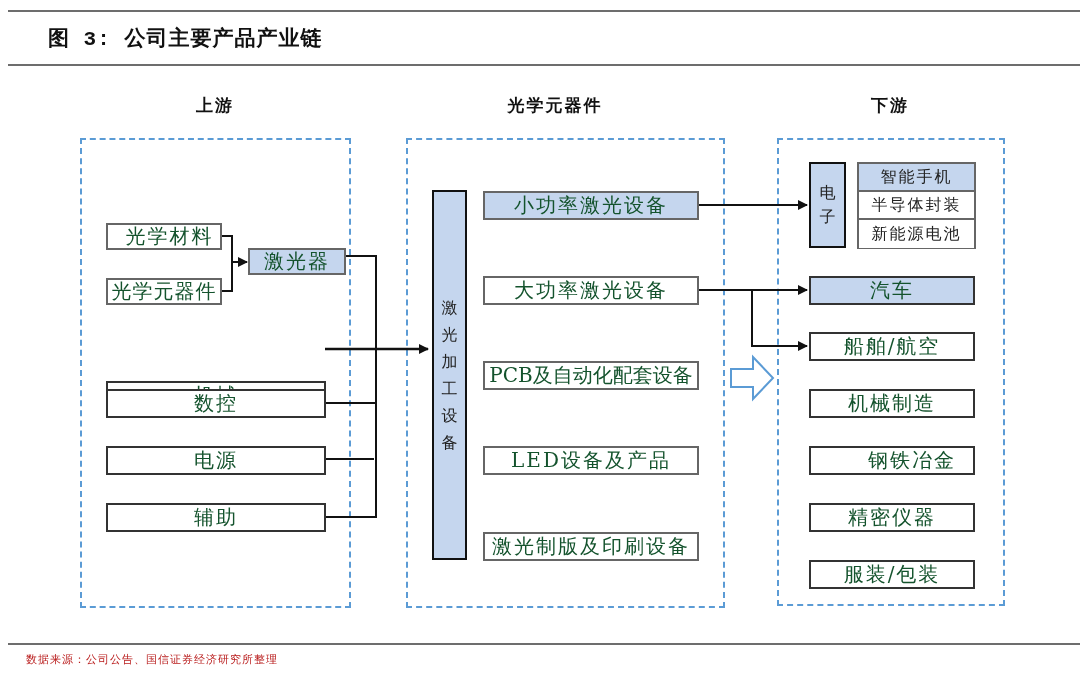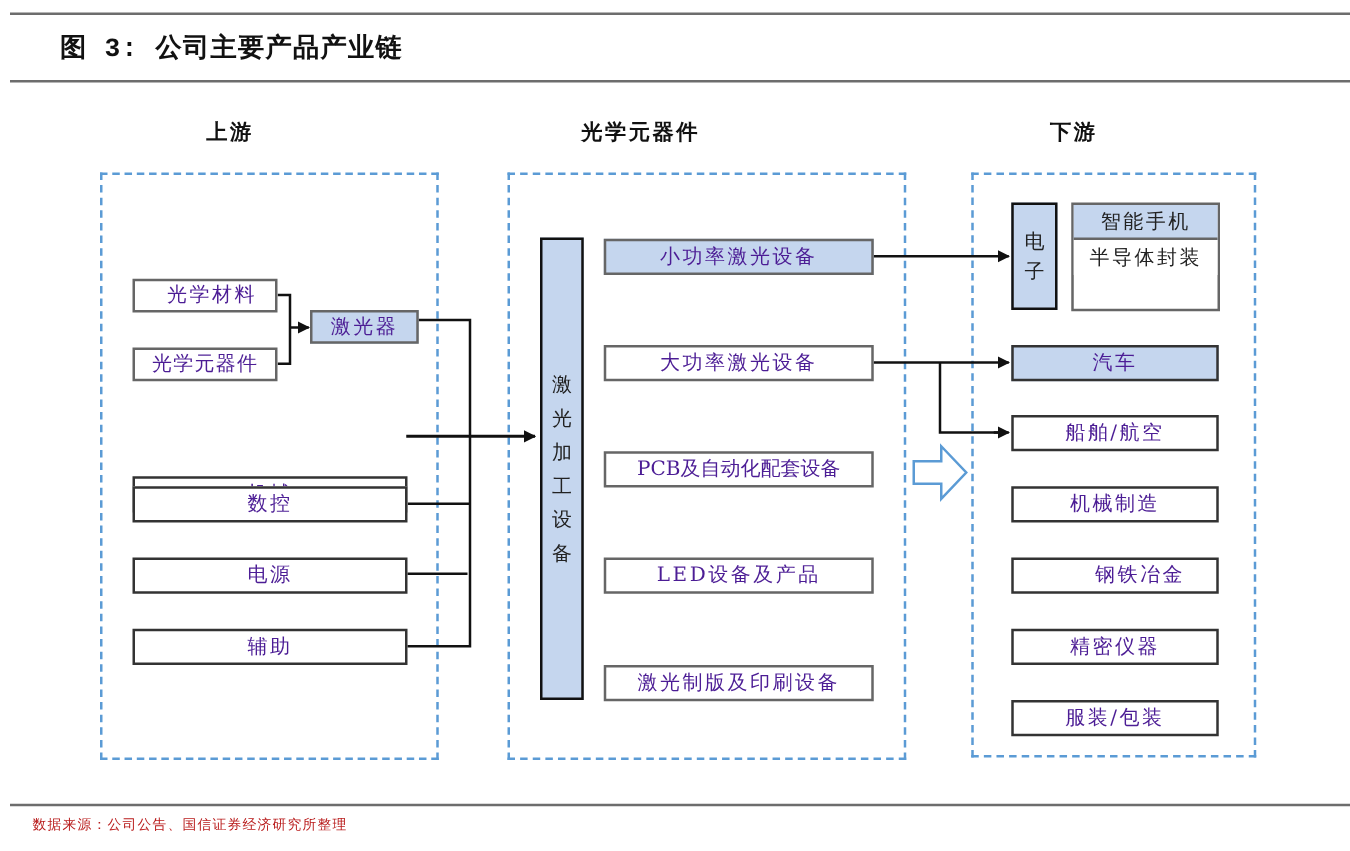--- a/index.html
+++ b/index.html
@@ -2,24 +2,24 @@
 <html><head>
 <meta charset="utf-8">
 <style>
   html, body { margin:0; padding:0; background:#ffffff; }
   body { width:1080px; height:681px; position:relative; overflow:hidden;
          font-family: "DejaVu Serif", "Liberation Serif", serif; color:#222; }
   .hr { position:absolute; left:8px; right:0; height:2px; background:#6d6d6d; }
   .fig-title { position:absolute; left:28px; top:24px; font-size:21px; font-weight:bold;
                font-family:Liberation Mono, monospace; color:#111; letter-spacing:1px;margin-left:20px; }
   .source { position:absolute; left:26px; top:652px; font-size:11px; color:#b91c1c; letter-spacing:1px; }
-  .heading { position:absolute; font-size:17px; font-weight:bold; color:#111; letter-spacing:2px; text-align:left; }
+  .heading { position:absolute; font-size:17px; font-weight:bold; color:#111; letter-spacing:2px; text-align:center; }
   .region { position:absolute; border:2px dashed #5b9bd5; box-sizing:border-box; }
   .box { position:absolute; box-sizing:border-box; border:2px solid #333; background:#fff;
-         display:flex; align-items:center; justify-content:center; font-size:16px; letter-spacing:2px; color:#4c1d95; white-space:nowrap; }
+         display:flex; align-items:center; justify-content:center; font-size:20px; letter-spacing:2px; color:#14532d; white-space:nowrap; }
   .box.blue { background:#c5d6ee; }
   .box.gray { border-color:#666; }
   .vbox { position:absolute; box-sizing:border-box; border:2px solid #111; background:#c5d6ee;
           display:flex; flex-direction:column; align-items:center; justify-content:center; font-size:16px; line-height:27px; color:#222; }
   .stack { position:absolute; box-sizing:border-box; border:2px solid #666; }
   .stack .cell { height:28px; box-sizing:border-box; display:flex; align-items:center; justify-content:center;
                  font-size:16px; letter-spacing:2px; color:#222; border-bottom:2px solid #666; background:#fff; }
   .stack .cell:last-child { border-bottom:none; }
   .stack .cell.blue { background:#c5d6ee; }
   svg.lines { position:absolute; left:0; top:0; }
@@ -58,21 +58,21 @@
 
   <line x1="697" y1="290" x2="807" y2="290" stroke="#111" stroke-width="2" marker-end="url(#arr)"></line>
   <polyline points="752,290 752,346 800,346" fill="none" stroke="#111" stroke-width="2"></polyline>
   <line x1="795" y1="346" x2="807" y2="346" stroke="#111" stroke-width="2" marker-end="url(#arr)"></line>
 
   <path d="M731,369 L753,369 L753,357 L773,378 L753,399 L753,387 L731,387 Z" fill="#fff" stroke="#5b9bd5" stroke-width="2"></path>
 </svg>
 
 <div class="box gray" style="left:106px; top:223px; width:116px; height:27px;padding-left:11px;">光学材料</div>
 <div class="box gray" style="left:106px; top:278px; width:116px; height:27px; letter-spacing:1px;">光学元器件</div>
-<div class="box gray blue" style="left:248px; top:248px; width:87px; height:27px;">激光器</div>
+<div class="box gray blue" style="left:248px; top:248px; width:98px; height:27px;">激光器</div>
 <div class="box" style="left:106px; top:333px; width:220px; height:29px;margin-top:48px;">机械</div>
 <div class="box" style="left:106px; top:389px; width:220px; height:29px;">数控</div>
 <div class="box" style="left:106px; top:446px; width:220px; height:29px;">电源</div>
 <div class="box" style="left:106px; top:503px; width:220px; height:29px;">辅助</div>
 
 <div class="vbox" style="left:432px; top:190px; width:35px; height:370px;">
   <span>激</span>
   <span>光</span>
   <span>加</span>
   <span>工</span>
@@ -86,20 +86,21 @@
 <div class="box gray" style="left:483px; top:446px; width:216px; height:29px;">LED设备及产品</div>
 <div class="box gray" style="left:483px; top:532px; width:216px; height:29px;">激光制版及印刷设备</div>
 
 <div class="vbox" style="left:809px; top:162px; width:37px; height:86px; line-height:24px;">
   <span>电</span>
   <span>子</span>
 </div>
 <div class="stack" style="left:857px; top:162px; width:119px; height:87px;">
   <div class="cell blue">智能手机</div>
   <div class="cell">半导体封装</div>
+  <div class="cell">新能源电池</div>
 </div>
 <div class="box blue" style="left:809px; top:276px; width:166px; height:29px;">汽车</div>
 <div class="box" style="left:809px; top:332px; width:166px; height:29px;">船舶/航空</div>
 <div class="box" style="left:809px; top:389px; width:166px; height:29px;">机械制造</div>
 <div class="box" style="left:809px; top:446px; width:166px; height:29px;padding-left:40px;">钢铁冶金</div>
 <div class="box" style="left:809px; top:503px; width:166px; height:29px;">精密仪器</div>
 <div class="box" style="left:809px; top:560px; width:166px; height:29px;">服装/包装</div>
 
 <div class="hr" style="top:643px;"></div>
 <div class="source">数据来源：公司公告、国信证券经济研究所整理</div>

